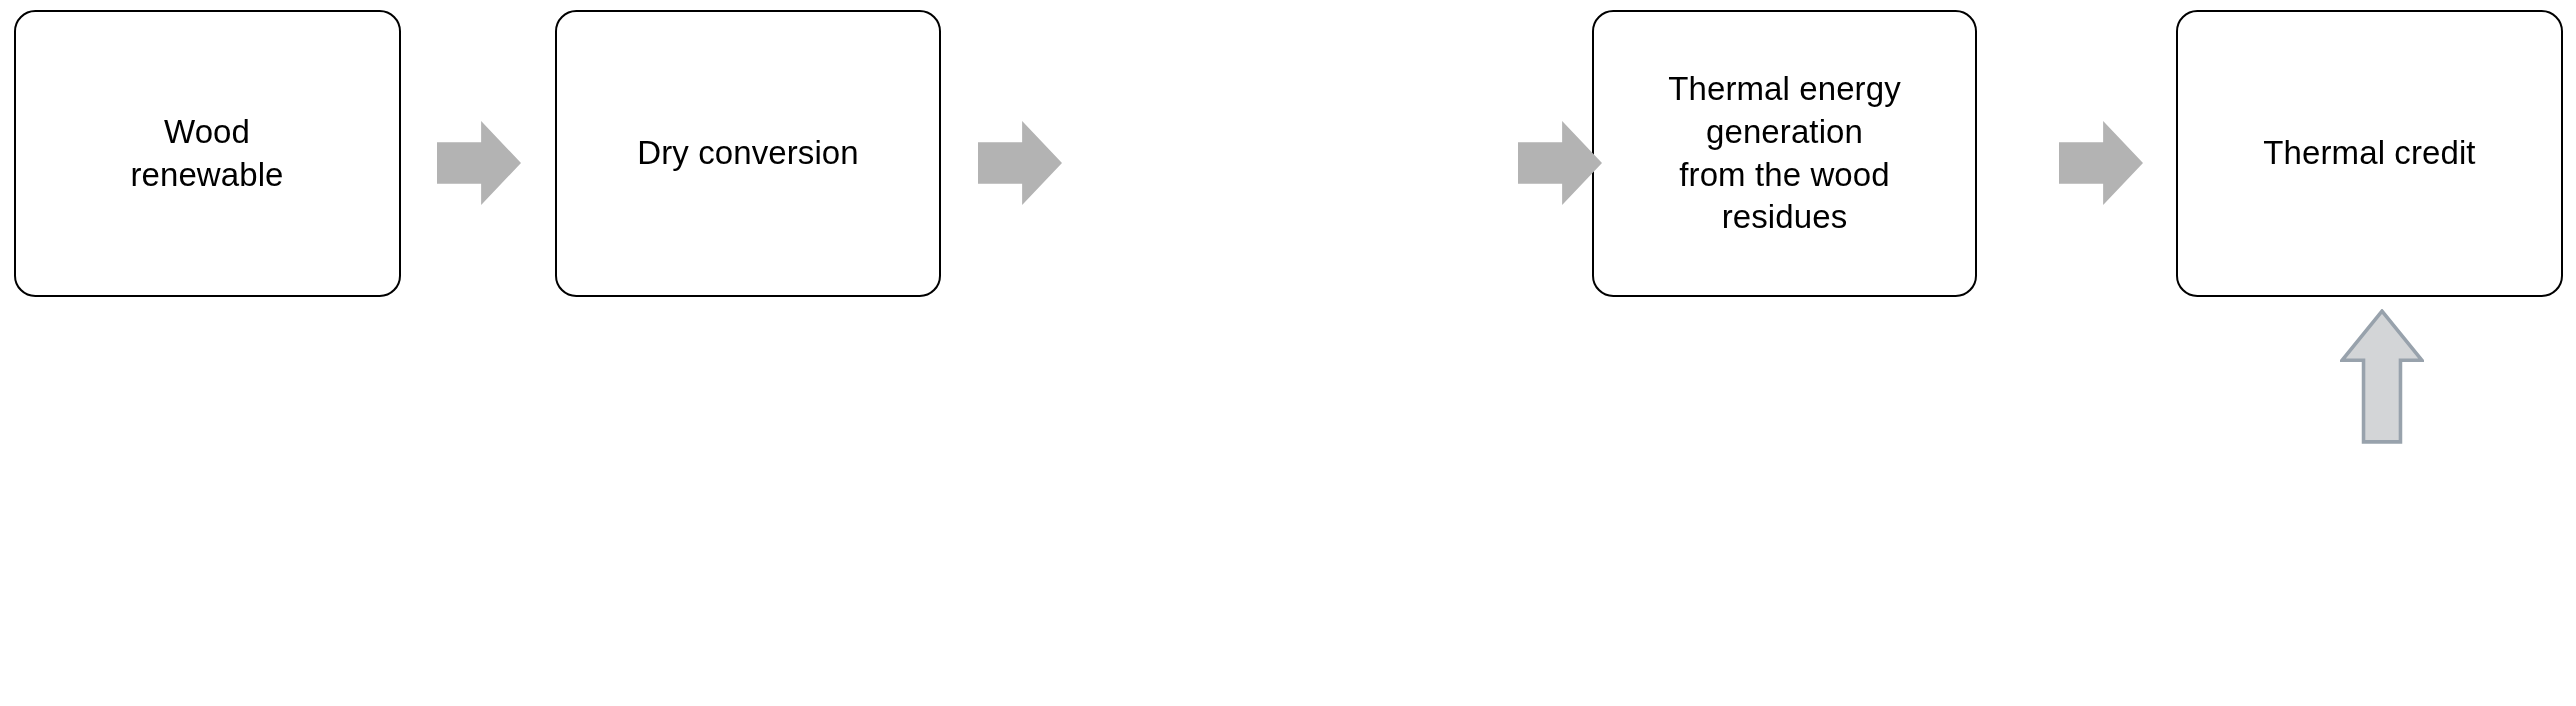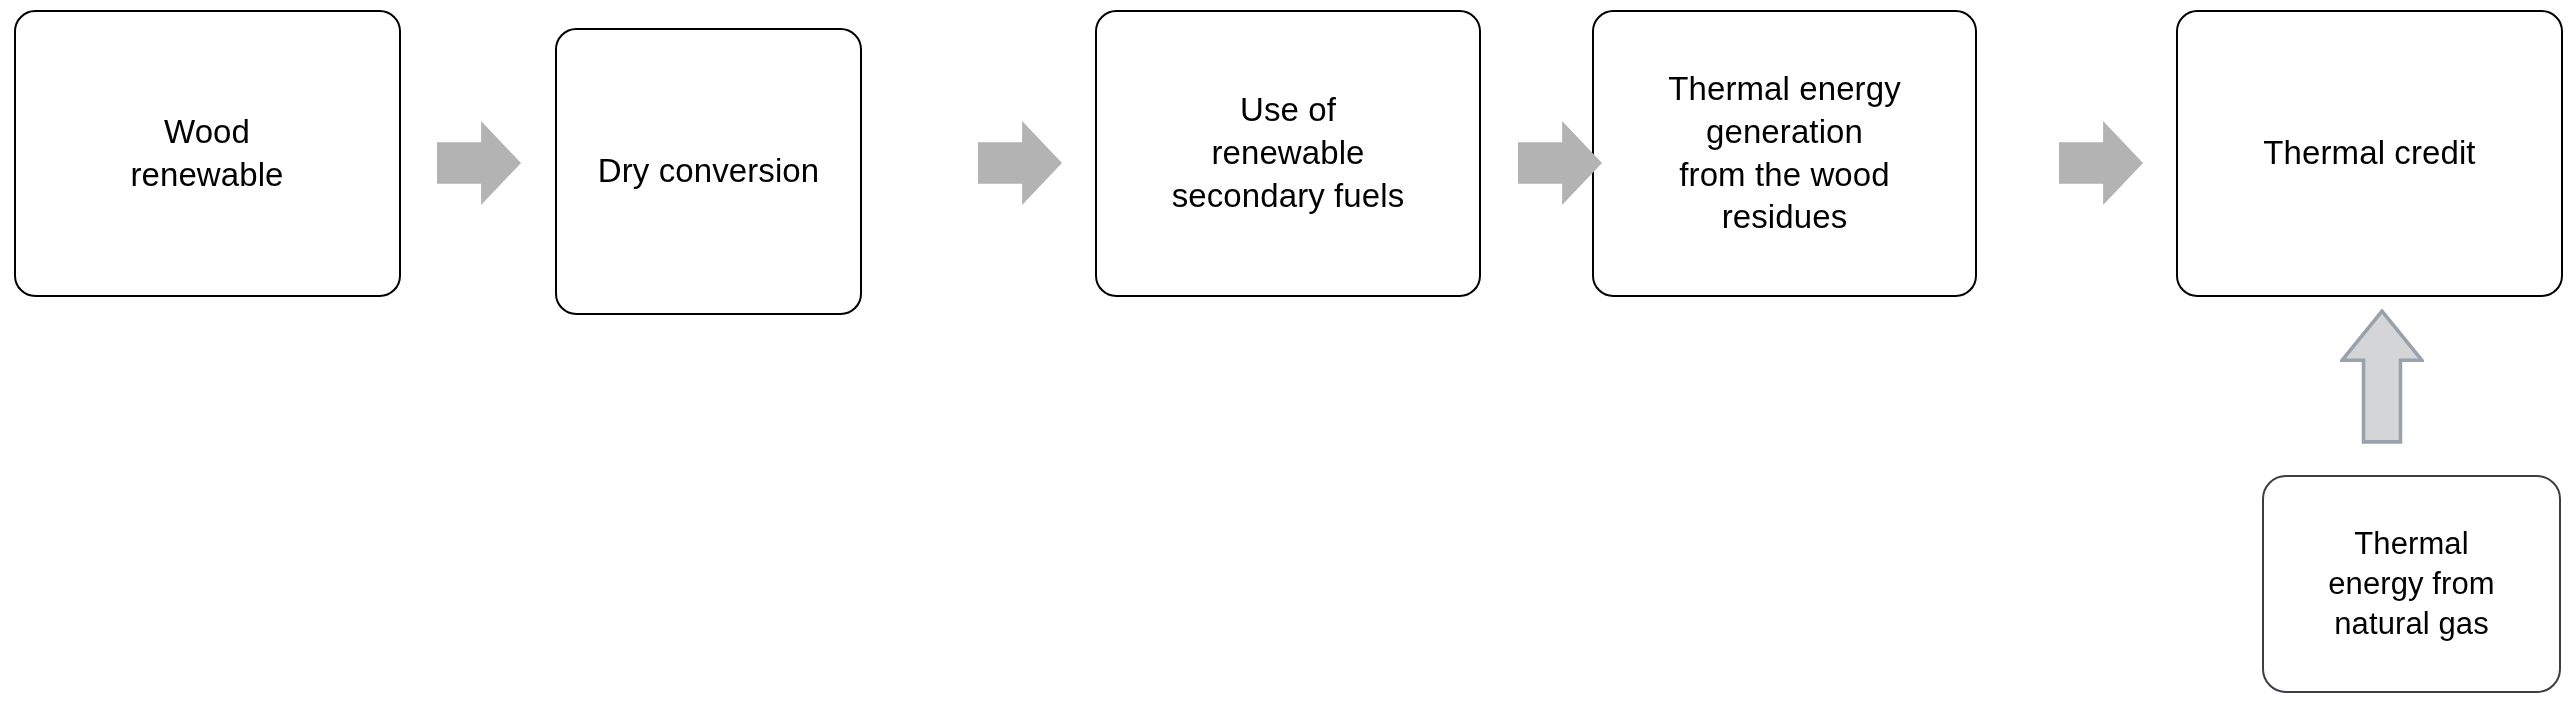--- a/index.html
+++ b/index.html
@@ -51,46 +51,36 @@
 </head>
 <body>
 
 <div id="canvas">
 
   <div class="node" style="left:13.5px; top:10px; width:387px; height:287px;">
     <div class="node-label">Wood
 renewable</div>
   </div>
 
-  <div class="node" style="left:555px; top:28px; width:307px; height:287px;">
+  <div class="node" style="left:555px; top:10px; width:386px; height:287px;">
     <div class="node-label">Dry conversion</div>
   </div>
 
-  <div class="node" style="left:1095px; top:10px; width:386px; height:287px;">
-    <div class="node-label">Use of
-renewable
-secondary fuels</div>
-  </div>
 
   <div class="node" style="left:1592px; top:10px; width:385px; height:287px;">
     <div class="node-label">Thermal energy
 generation
 from the wood
 residues</div>
   </div>
 
   <div class="node" style="left:2176px; top:10px; width:387px; height:287px;">
     <div class="node-label">Thermal credit</div>
   </div>
 
-  <div class="node thin" style="left:2262px; top:475px; width:299px; height:218px;">
-    <div class="node-label" style="font-size:31px;">Thermal
-energy from
-natural gas</div>
-  </div>
 
   <svg class="arrow-right" style="left:437px; top:121px;" width="84" height="84" viewBox="0 0 118 118">
     <polygon points="0,30 62,30 62,0 118,59 62,118 62,88 0,88" fill="#b3b3b3"></polygon>
   </svg>
 
   <svg class="arrow-right" style="left:978px; top:121px;" width="84" height="84" viewBox="0 0 118 118">
     <polygon points="0,30 62,30 62,0 118,59 62,118 62,88 0,88" fill="#b3b3b3"></polygon>
   </svg>
 
   <svg class="arrow-right" style="left:1518px; top:121px;" width="84" height="84" viewBox="0 0 118 118">

